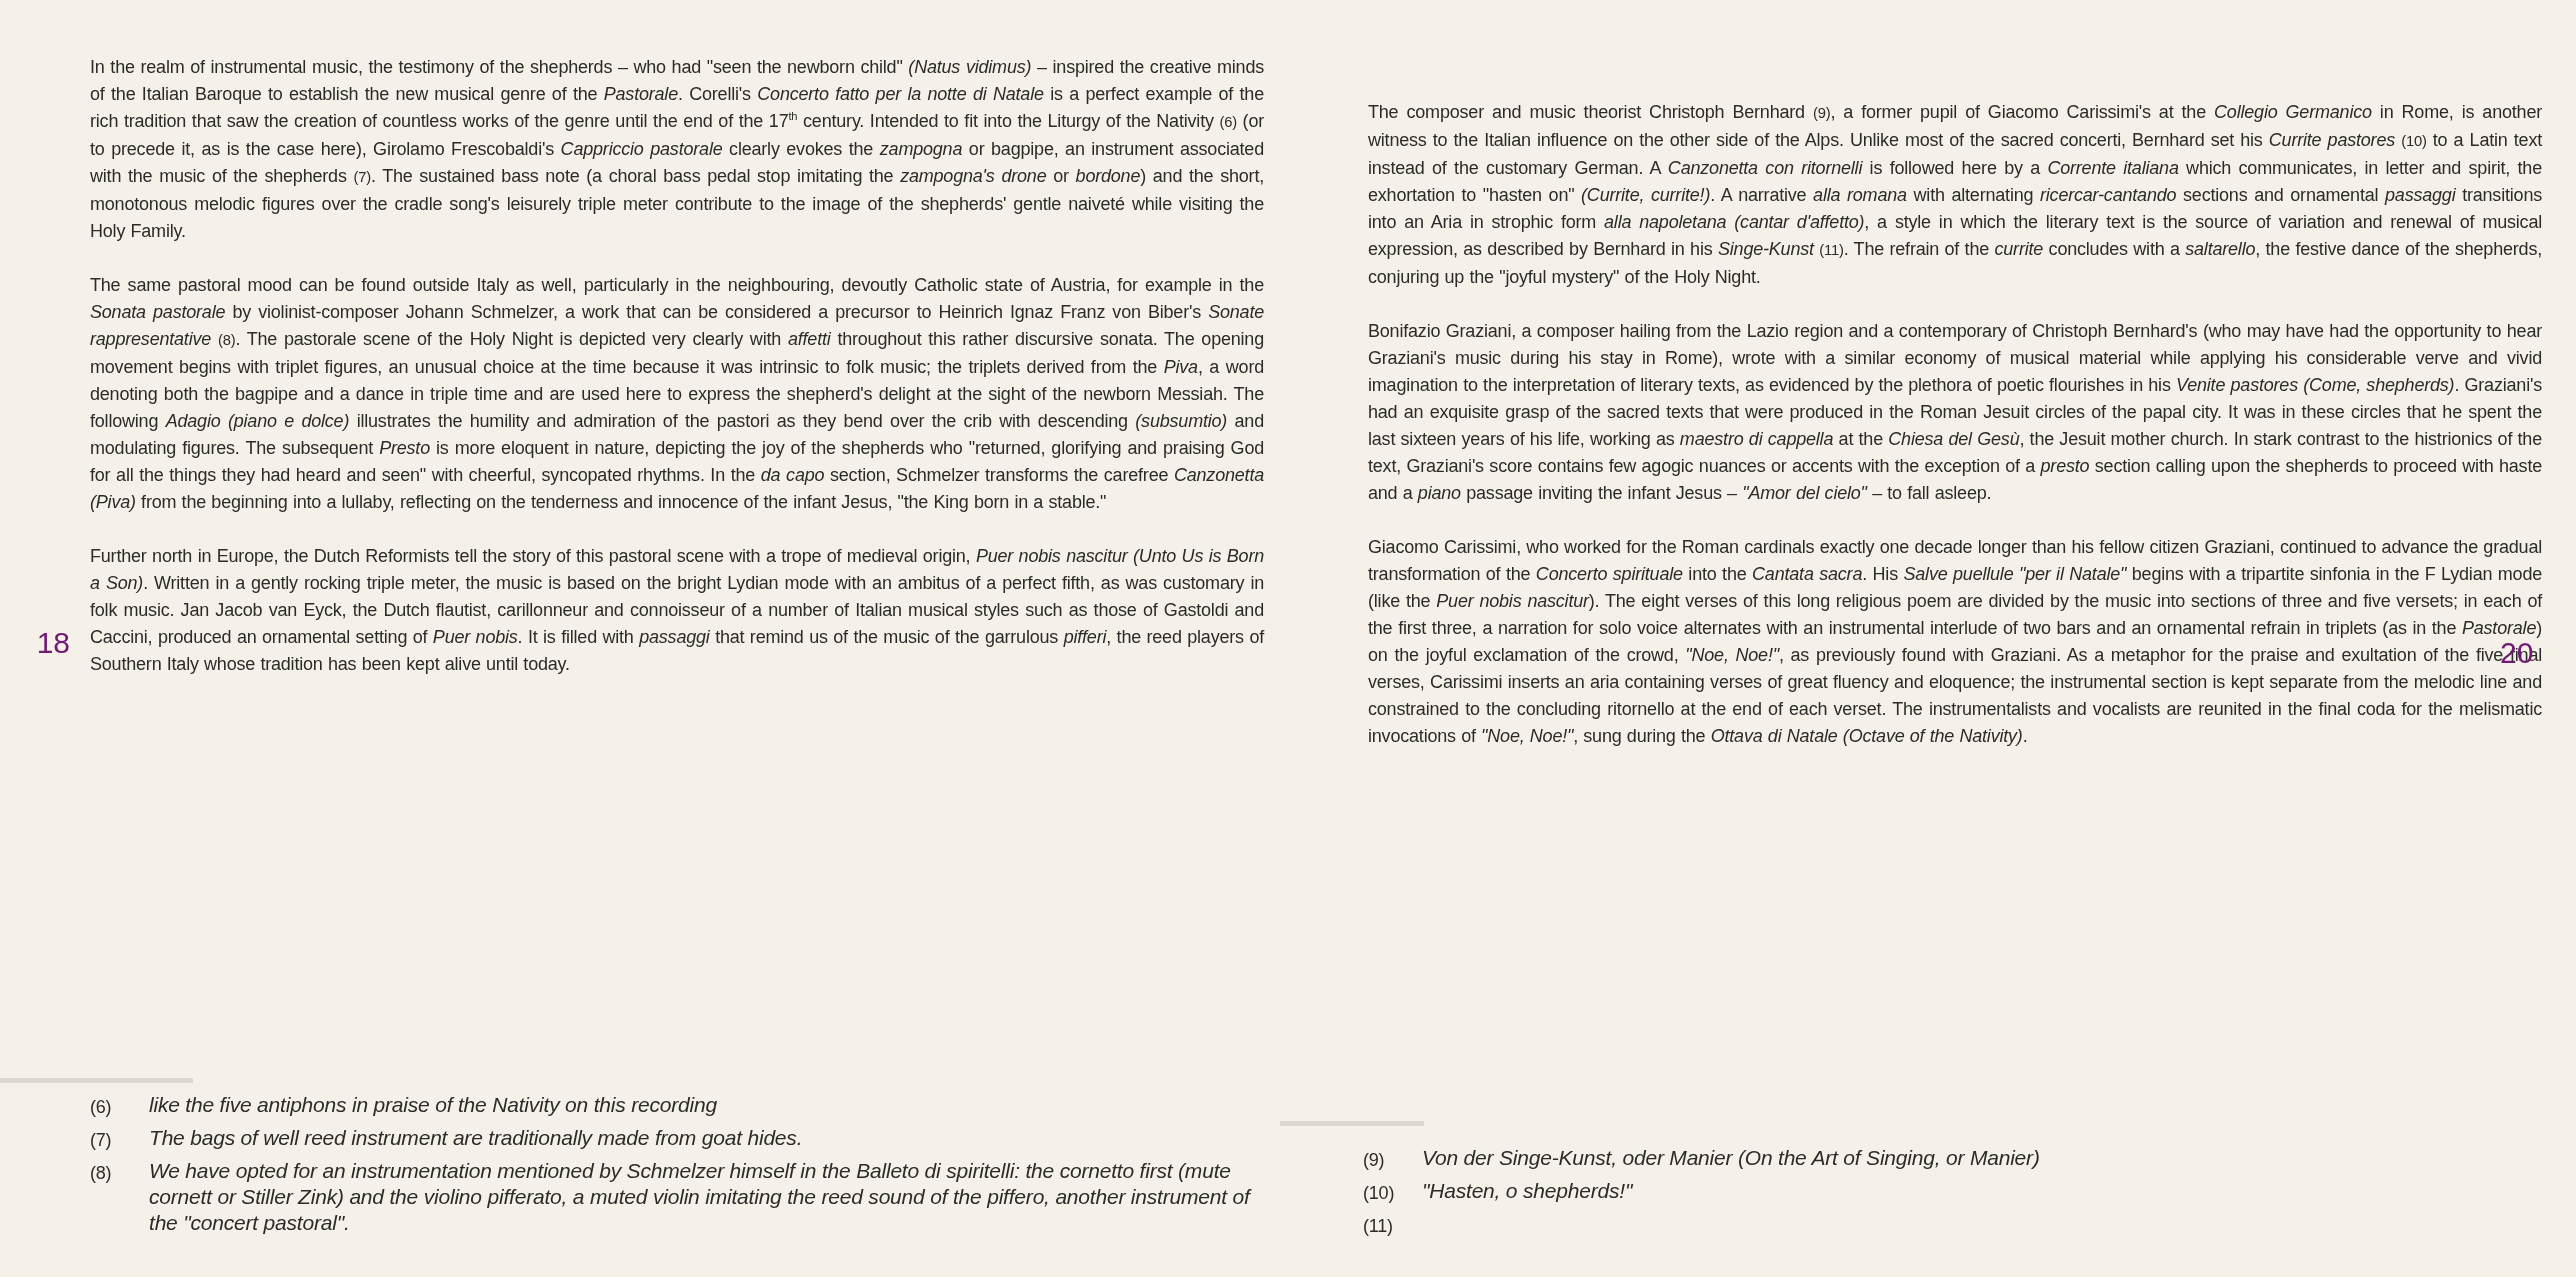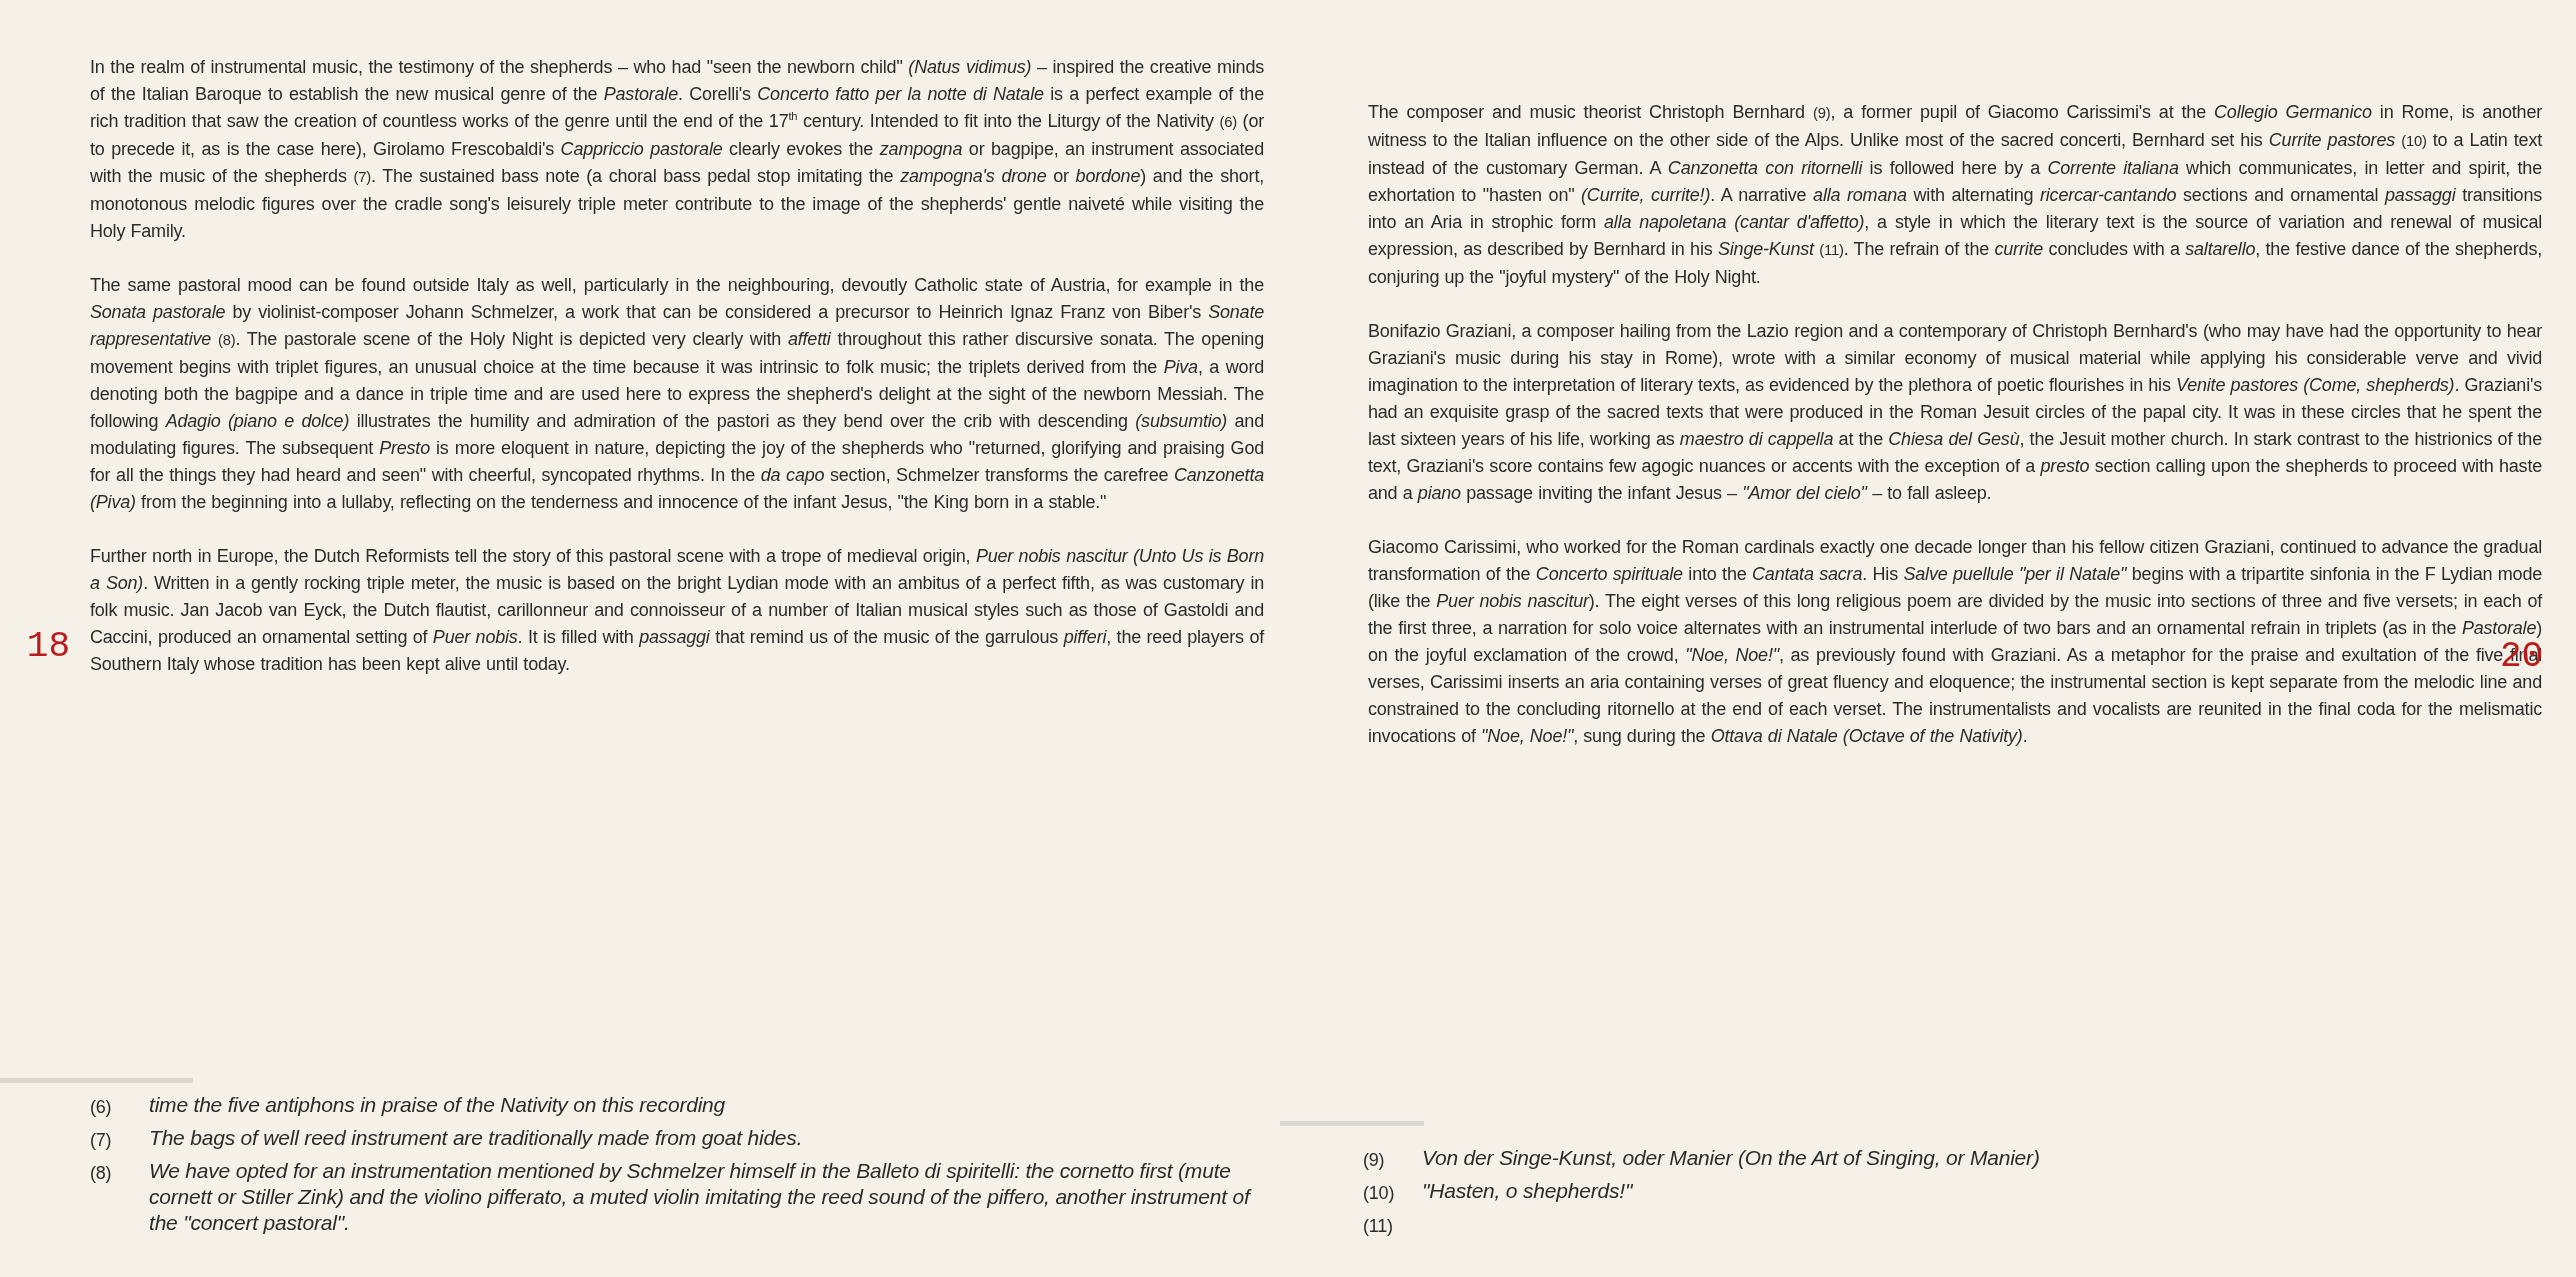--- a/index.html
+++ b/index.html
@@ -51,23 +51,23 @@
     font-size: 18px;
     letter-spacing: -0.2px;
     padding-top: 1.8px;
   }
   .fn-text {
     font-style: italic;
     letter-spacing: -0.2px;
   }
   .page-number {
     position: absolute;
-    font-family: Liberation Mono, monospace;
-    font-size: 36px;
-    color: #b91c1c;
+    font-family: Liberation Sans, sans-serif;
+    font-size: 30px;
+    color: #701a75;
     font-variant-numeric: oldstyle-nums;
   }
   #page-number-left  { left: 25px;  top: 626px; width: 45px; text-align: right; }
   #page-number-right { left: 2500px; top: 636px; }
 </style>
 </head>
 <body>
 
 <div class="page-col" id="left-col">
   <p><span>In the realm of instrumental music, the testimony of the shepherds – who had "seen the newborn child" </span><em>(Natus vidimus)</em><span> – inspired the creative minds of the Italian Baroque to establish the new musical genre of the </span><em>Pastorale</em><span>. Corelli's </span><em>Concerto fatto per la notte di Natale</em><span> is a perfect example of the rich tradition that saw the creation of countless works of the genre until the end of the 17</span><sup>th</sup><span> century. Intended to fit into the Liturgy of the Nativity </span><span class="ref">(6)</span><span> (or to precede it, as is the case here), Girolamo Frescobaldi's </span><em>Cappriccio pastorale</em><span> clearly evokes the </span><em>zampogna</em><span> or bagpipe, an instrument associated with the music of the shepherds </span><span class="ref">(7)</span><span>. The sustained bass note (a choral bass pedal stop imitating the </span><em>zampogna's drone</em><span> or </span><em>bordone</em><span>) and the short, monotonous melodic figures over the cradle song's leisurely triple meter contribute to the image of the shepherds' gentle naiveté while visiting the Holy Family.</span></p>
@@ -79,21 +79,21 @@
   <p><span>The composer and music theorist Christoph Bernhard </span><span class="ref">(9)</span><span>, a former pupil of Giacomo Carissimi's at the </span><em>Collegio Germanico</em><span> in Rome, is another witness to the Italian influence on the other side of the Alps. Unlike most of the sacred concerti, Bernhard set his </span><em>Currite pastores</em><span> </span><span class="ref">(10)</span><span> to a Latin text instead of the customary German. A </span><em>Canzonetta con ritornelli</em><span> is followed here by a </span><em>Corrente italiana</em><span> which communicates, in letter and spirit, the exhortation to "hasten on" </span><em>(Currite, currite!)</em><span>. A narrative </span><em>alla romana</em><span> with alternating </span><em>ricercar-cantando</em><span> sections and ornamental </span><em>passaggi</em><span> transitions into an Aria in strophic form </span><em>alla napoletana (cantar d'affetto)</em><span>, a style in which the literary text is the source of variation and renewal of musical expression, as described by Bernhard in his </span><em>Singe-Kunst</em><span> </span><span class="ref">(11)</span><span>. The refrain of the </span><em>currite</em><span> concludes with a </span><em>saltarello</em><span>, the festive dance of the shepherds, conjuring up the "joyful mystery" of the Holy Night.</span></p>
   <p><span>Bonifazio Graziani, a composer hailing from the Lazio region and a contemporary of Christoph Bernhard's (who may have had the opportunity to hear Graziani's music during his stay in Rome), wrote with a similar economy of musical material while applying his considerable verve and vivid imagination to the interpretation of literary texts, as evidenced by the plethora of poetic flourishes in his </span><em>Venite pastores (Come, shepherds)</em><span>. Graziani's had an exquisite grasp of the sacred texts that were produced in the Roman Jesuit circles of the papal city. It was in these circles that he spent the last sixteen years of his life, working as </span><em>maestro di cappella</em><span> at the </span><em>Chiesa del Gesù</em><span>, the Jesuit mother church. In stark contrast to the histrionics of the text, Graziani's score contains few agogic nuances or accents with the exception of a </span><em>presto</em><span> section calling upon the shepherds to proceed with haste and a </span><em>piano</em><span> passage inviting the infant Jesus – </span><em>"Amor del cielo"</em><span> – to fall asleep.</span></p>
   <p><span>Giacomo Carissimi, who worked for the Roman cardinals exactly one decade longer than his fellow citizen Graziani, continued to advance the gradual transformation of the </span><em>Concerto spirituale</em><span> into the </span><em>Cantata sacra</em><span>. His </span><em>Salve puellule "per il Natale"</em><span> begins with a tripartite sinfonia in the F Lydian mode (like the </span><em>Puer nobis nascitur</em><span>). The eight verses of this long religious poem are divided by the music into sections of three and five versets; in each of the first three, a narration for solo voice alternates with an instrumental interlude of two bars and an ornamental refrain in triplets (as in the </span><em>Pastorale</em><span>) on the joyful exclamation of the crowd, </span><em>"Noe, Noe!"</em><span>, as previously found with Graziani. As a metaphor for the praise and exultation of the five final verses, Carissimi inserts an aria containing verses of great fluency and eloquence; the instrumental section is kept separate from the melodic line and constrained to the concluding ritornello at the end of each verset. The instrumentalists and vocalists are reunited in the final coda for the melismatic invocations of </span><em>"Noe, Noe!"</em><span>, sung during the </span><em>Ottava di Natale (Octave of the Nativity)</em><span>.</span></p>
 </div>
 
 <div class="divider" id="left-divider"></div>
 <div class="divider" id="right-divider"></div>
 
 <div class="footnotes" id="left-footnotes">
   <span class="fn-num">(6)</span>
-  <span class="fn-text"><span>time the five antiphons in praise of the Nativity on this recording</span></span>
+  <span class="fn-text"><span>like the five antiphons in praise of the Nativity on this recording</span></span>
   <span class="fn-num">(7)</span>
   <span class="fn-text"><span>The bags of well reed instrument are traditionally made from goat hides.</span></span>
   <span class="fn-num">(8)</span>
   <span class="fn-text"><span>We have opted for an instrumentation mentioned by Schmelzer himself in the Balleto di spiritelli: the cornetto first (mute cornett or Stiller Zink) and the violino pifferato, a muted violin imitating the reed sound of the piffero, another instrument of the "concert pastoral".</span></span>
 </div>
 
 <div class="footnotes" id="right-footnotes">
   <span class="fn-num">(9)</span>
   <span class="fn-text"><span>Von der Singe-Kunst, oder Manier (On the Art of Singing, or Manier)</span></span>
   <span class="fn-num">(10)</span>

